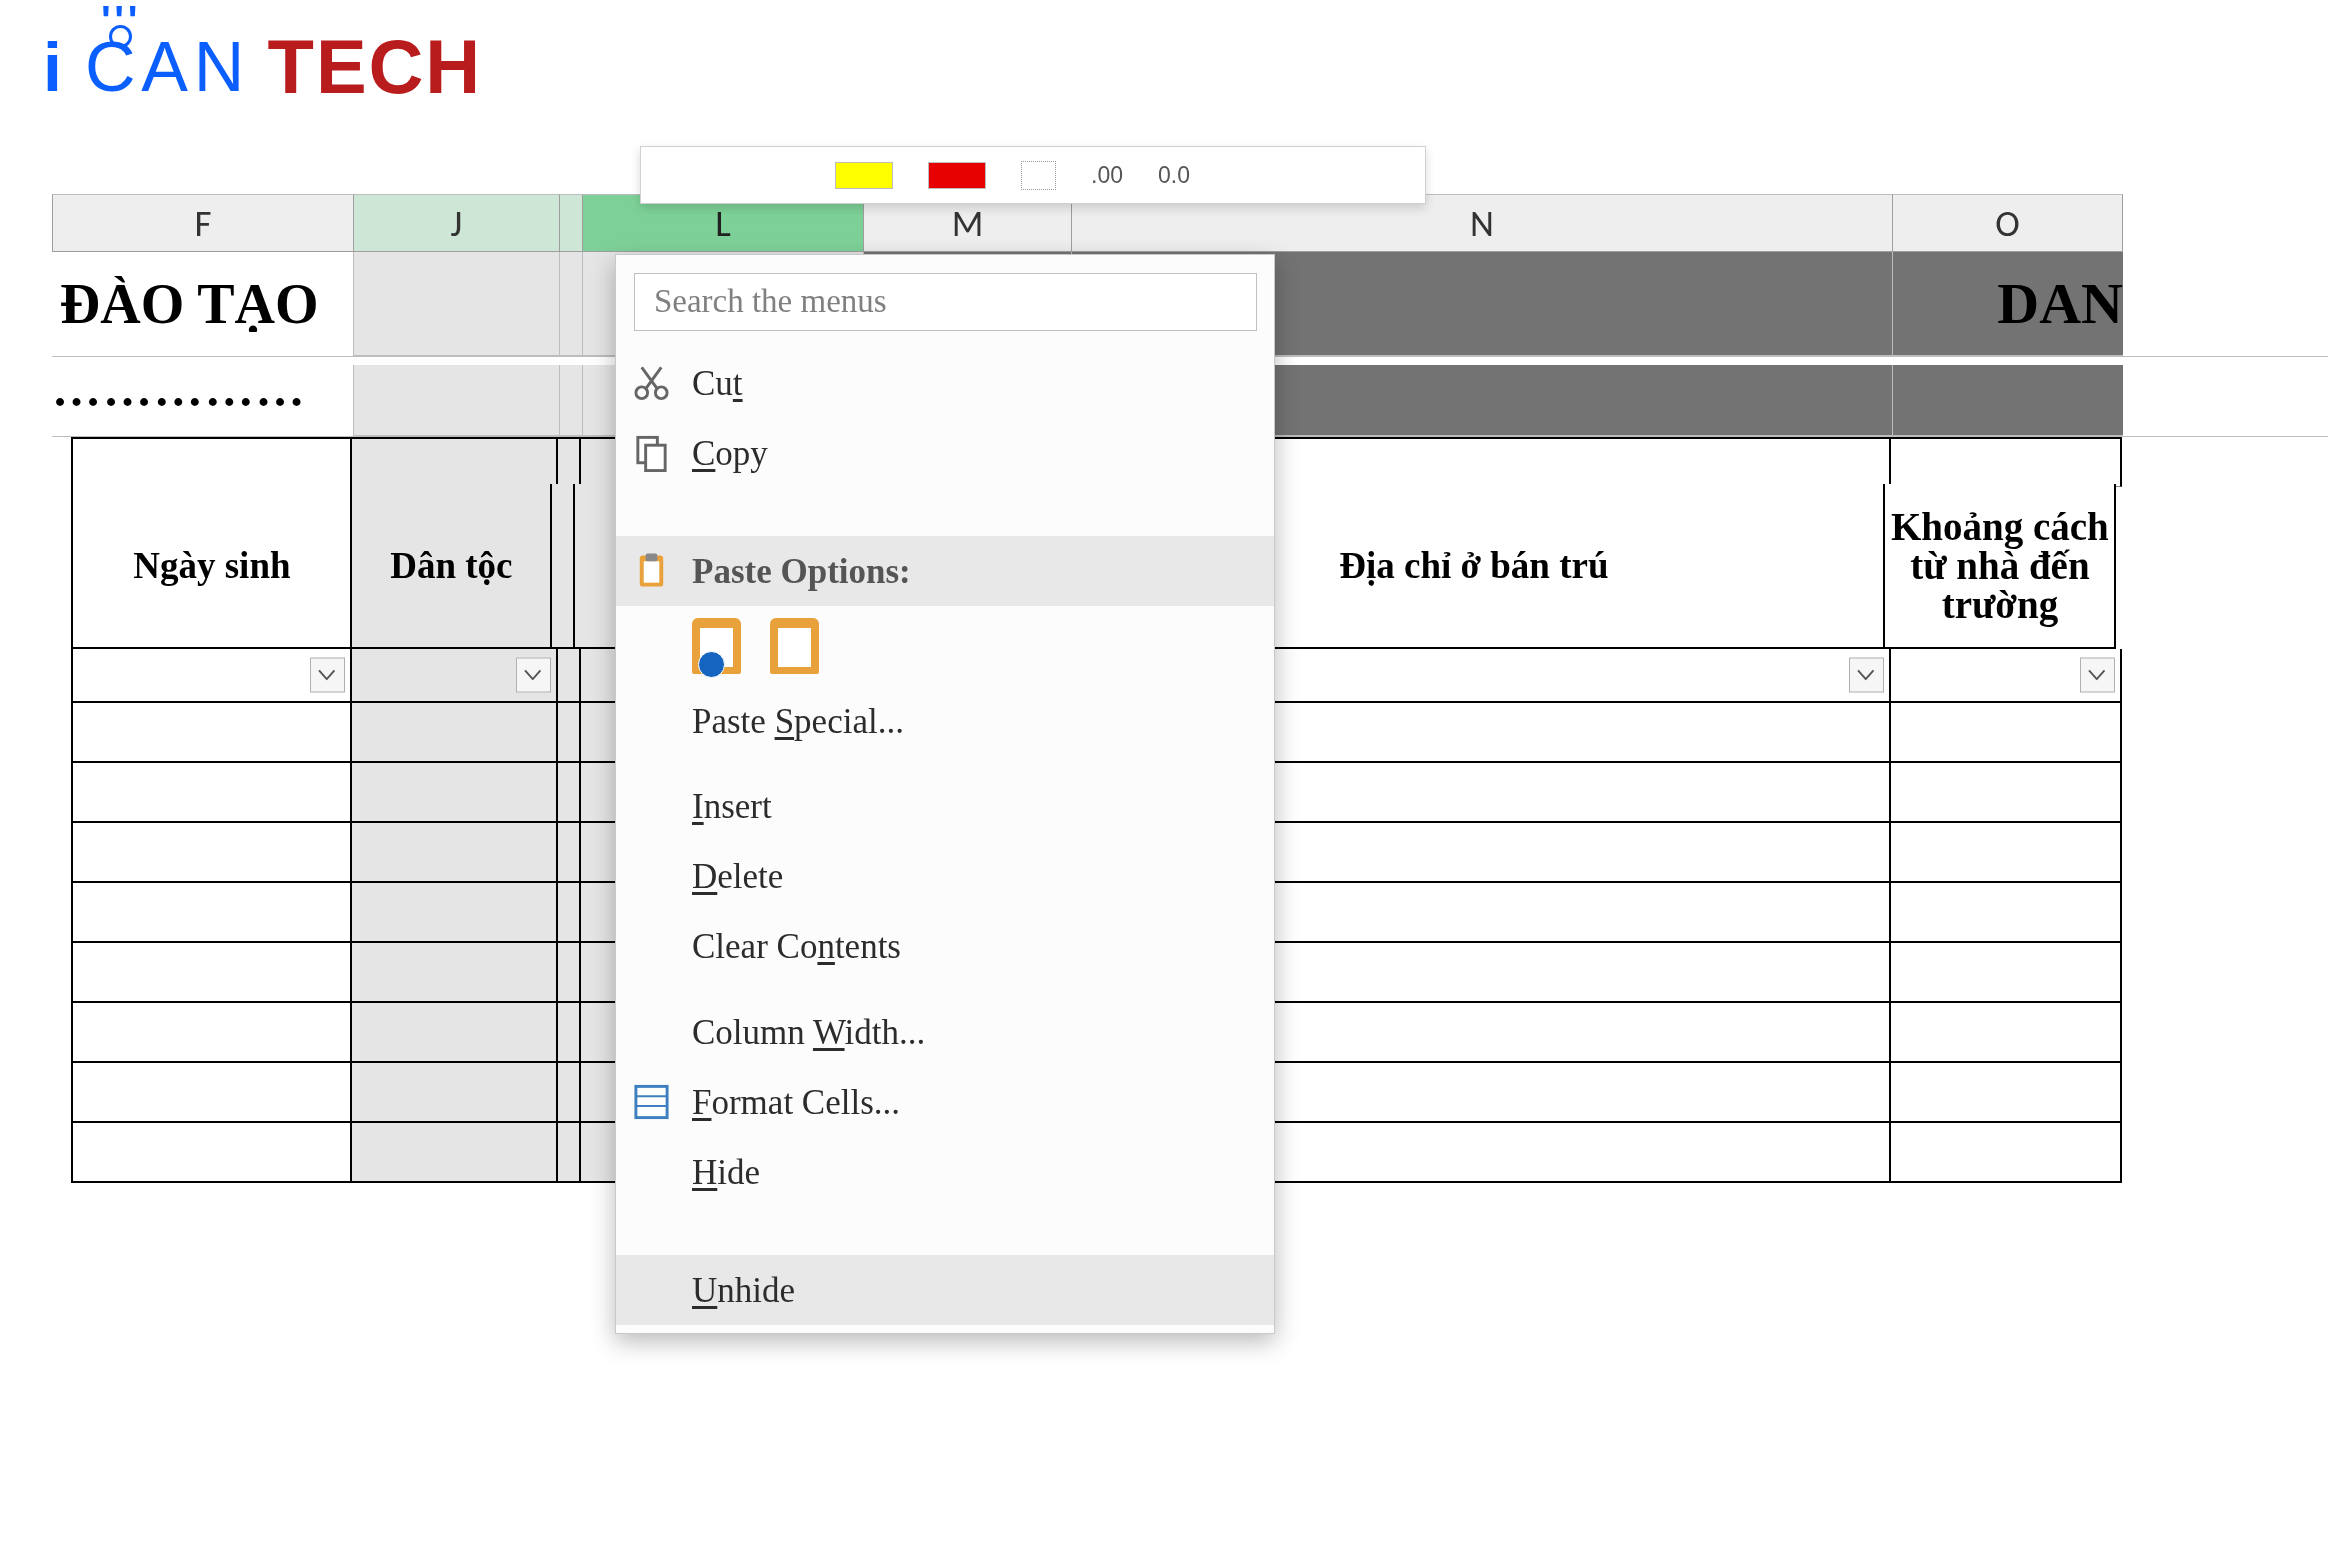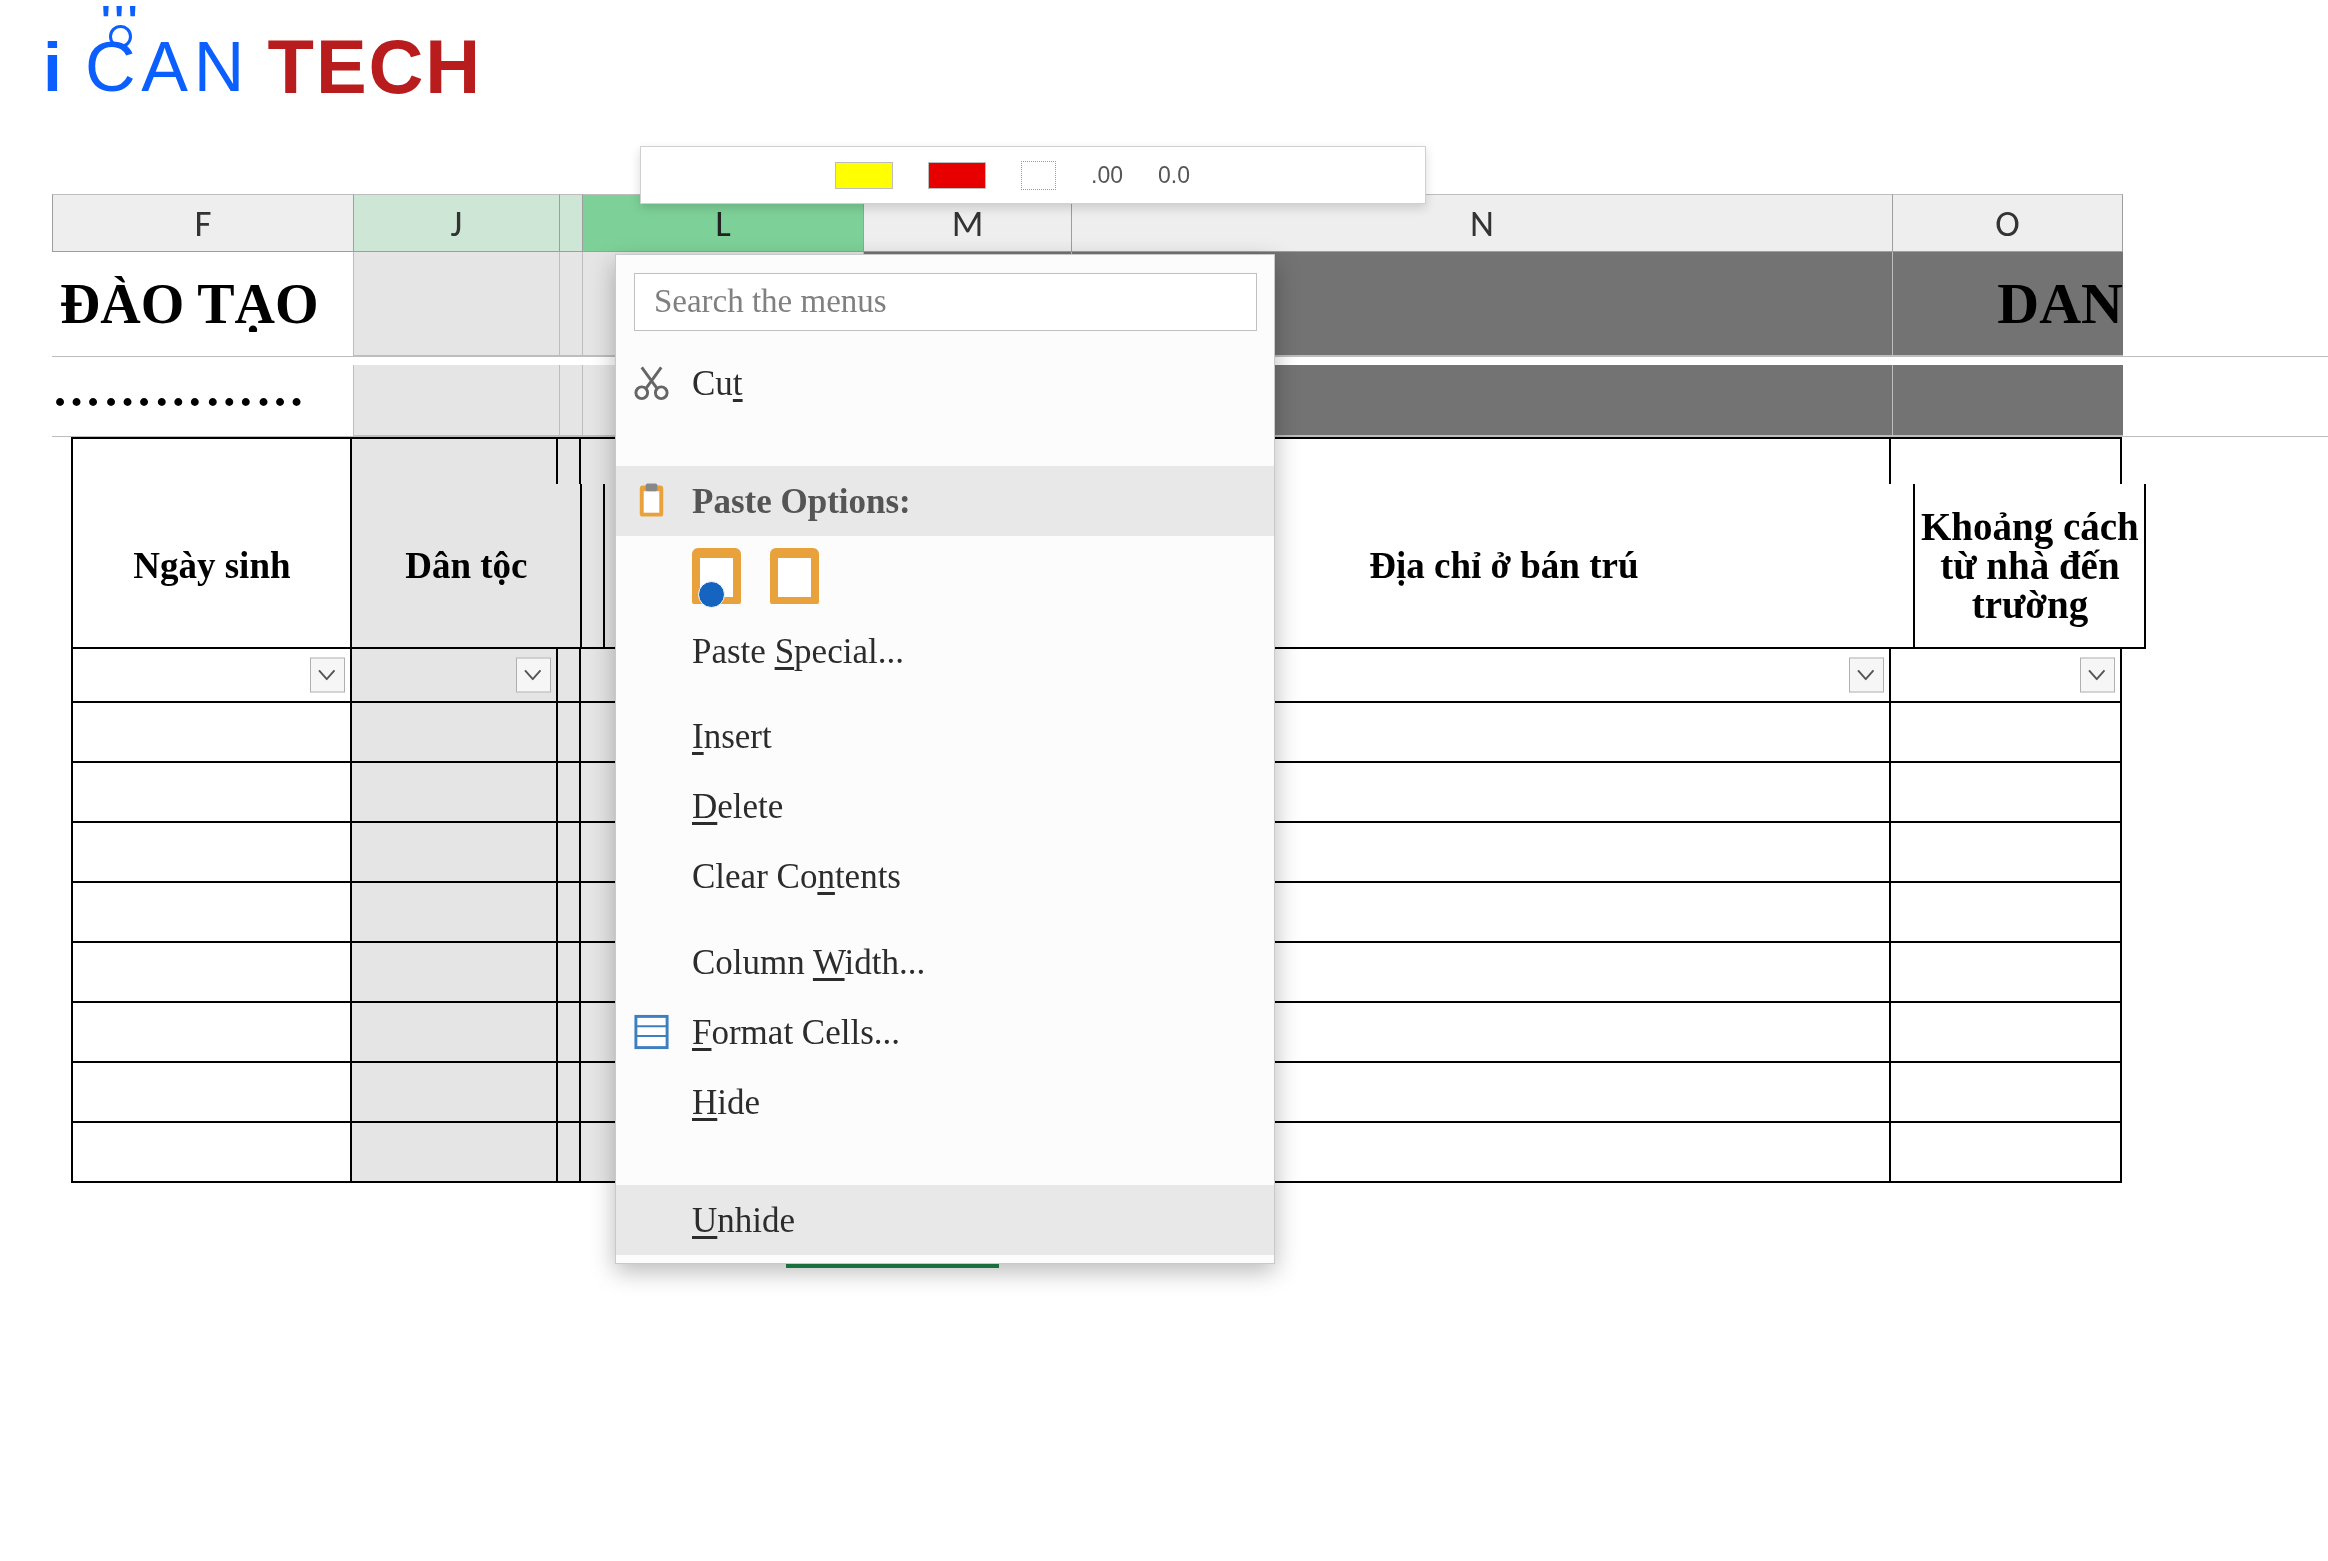--- a/index.html
+++ b/index.html
@@ -227,21 +227,21 @@
       <div class="body-cell" style="width:208px;border-top:2.9px solid #000"></div>
       <div class="body-cell" style="width:821px;border-top:2.9px solid #000"></div>
       <div class="body-cell" style="width:231px;border-top:2.9px solid #000"></div>
     </div>
   </div>
 
   <div style="display:flex;height:165px">
     <div style="width:19.4px"></div>
     <div style="flex:1;display:flex">
       <div class="hdr-cell" style="width:281px;border-left:2.9px solid #000">Ngày sinh</div>
-      <div class="hdr-cell shaded" style="width:230px">Dân tộc</div>
+      <div class="hdr-cell shaded" style="width:200px">Dân tộc</div>
       <div class="hdr-cell shaded" style="width:23px"></div>
       <div class="hdr-cell shaded" style="width:281px"></div>
       <div class="hdr-cell" style="width:208px"></div>
       <div class="hdr-cell" style="width:821px">Địa chỉ ở bán trú</div>
       <div class="hdr-cell" style="width:231px;font-size:39px;line-height:39px">Khoảng cách từ nhà đến trường</div>
     </div>
   </div>
 
   <div style="display:flex" class="filter-row">
     <div style="width:19.4px"></div>
@@ -390,20 +390,29 @@
     <span class="cm-icon">
       <svg class="scissors-svg" viewBox="0 0 40 40">
           <circle cx="10" cy="30" r="6" fill="none" stroke="#666" stroke-width="3"></circle>
           <circle cx="30" cy="30" r="6" fill="none" stroke="#666" stroke-width="3"></circle>
           <path d="M14 26 L30 4 M26 26 L10 4" stroke="#666" stroke-width="3"></path>
         </svg>
     </span>
     <span>Cu<span class="underline">t</span></span>
   </div>
 
+  <div class="cm-row">
+    <span class="cm-icon">
+      <svg class="copy-svg" viewBox="0 0 40 40">
+          <rect x="6" y="4" width="20" height="26" fill="#fff" stroke="#666" stroke-width="3"></rect>
+          <rect x="14" y="12" width="20" height="26" fill="#fff" stroke="#666" stroke-width="3"></rect>
+        </svg>
+    </span>
+    <span><span class="underline">C</span>opy</span>
+  </div>
 
   <div class="cm-row hover header">
     <span class="cm-icon">
       <svg class="paste-svg" viewBox="0 0 40 40">
           <rect x="8" y="4" width="24" height="32" rx="3" fill="#e9a13b"></rect>
           <rect x="12" y="10" width="16" height="22" fill="#fff"></rect>
           <rect x="14" y="2" width="12" height="8" rx="2" fill="#888"></rect>
         </svg>
     </span>
     <span>Paste Options:</span>

